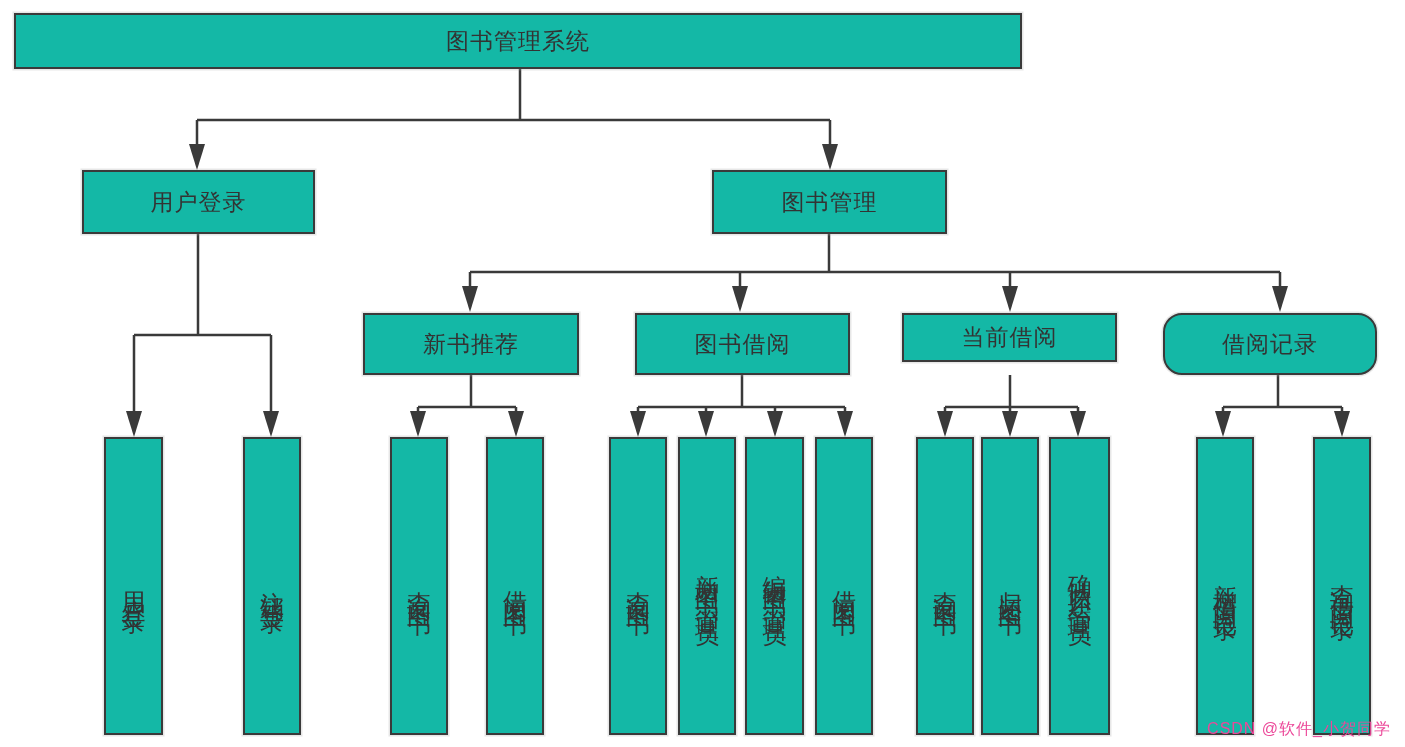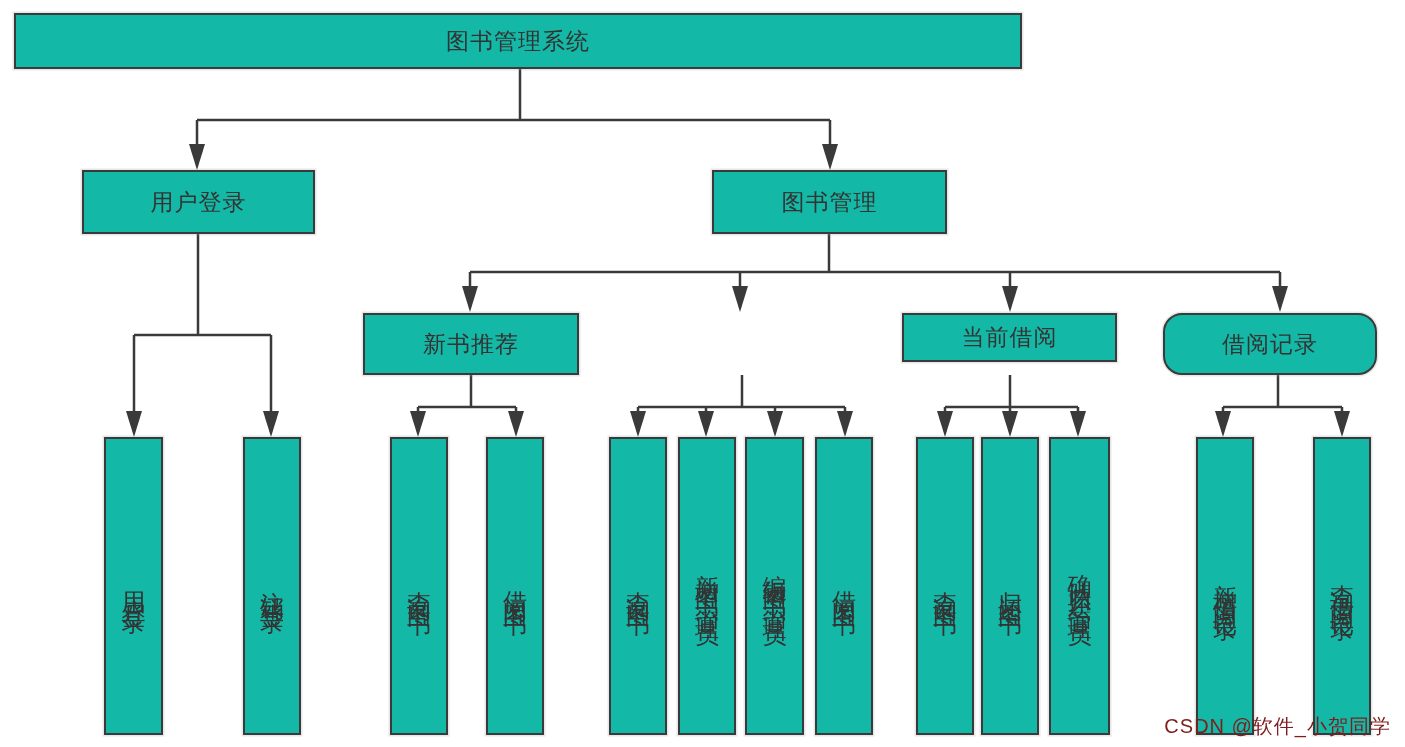--- a/index.html
+++ b/index.html
@@ -38,22 +38,22 @@
     writing-mode: vertical-rl;
     text-orientation: mixed;
     font-size: 24px;
     letter-spacing: 7px;
     line-height: 1;
   }
   .watermark {
     position: absolute;
     right: 14px;
     bottom: 7px;
-    font-size: 20px;
-    color: #7f1d1d;
+    font-size: 16px;
+    color: #ec4899;
     letter-spacing: 1px;
     z-index: 3;
     white-space: nowrap;
   }
 </style>
 </head>
 <body>
 
 <div id="canvas">
 
@@ -104,20 +104,23 @@
   <div class="node" style="left:82px; top:170px; width:233px; height:64px;">
     <span class="h-label">用户登录</span>
   </div>
   <div class="node" style="left:712px; top:170px; width:235px; height:64px;">
     <span class="h-label">图书管理</span>
   </div>
 
   <div class="node" style="left:363px; top:313px; width:216px; height:62px;text-align:right;">
     <span class="h-label">新书推荐</span>
   </div>
+  <div class="node" style="left:635px; top:313px; width:215px; height:62px;">
+    <span class="h-label">图书借阅</span>
+  </div>
   <div class="node" style="left:902px; top:313px; width:215px; height:49px;">
     <span class="h-label">当前借阅</span>
   </div>
   <div class="node" style="left:1163px; top:313px; width:214px; height:62px;border-radius:19px;">
     <span class="h-label">借阅记录</span>
   </div>
 
   <div class="node v-node" style="left:104px; top:437px; width:59px; height:298px;">用户登录</div>
   <div class="node v-node" style="left:243px; top:437px; width:58px; height:298px;">注销登录</div>
 

